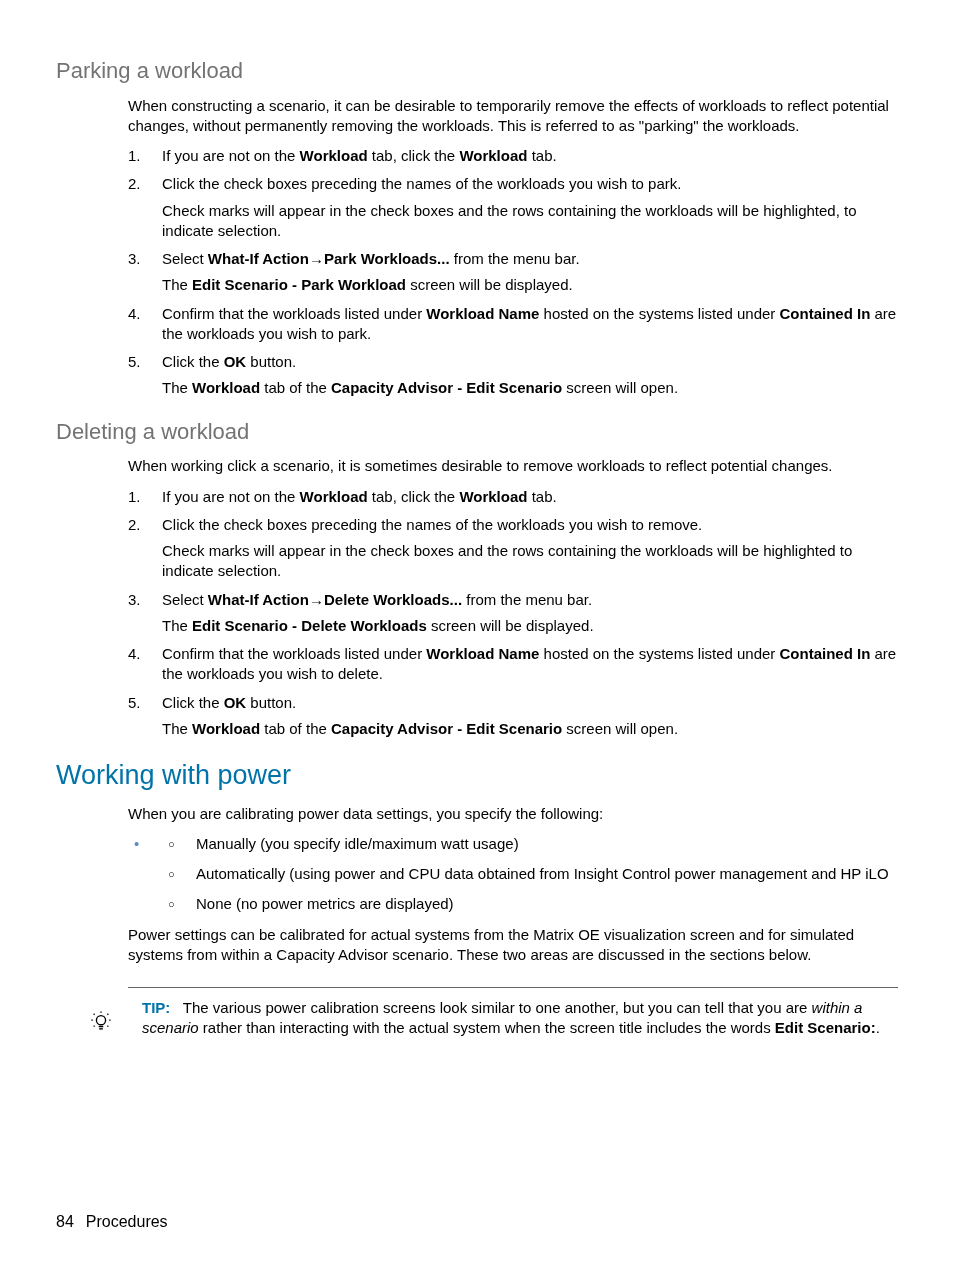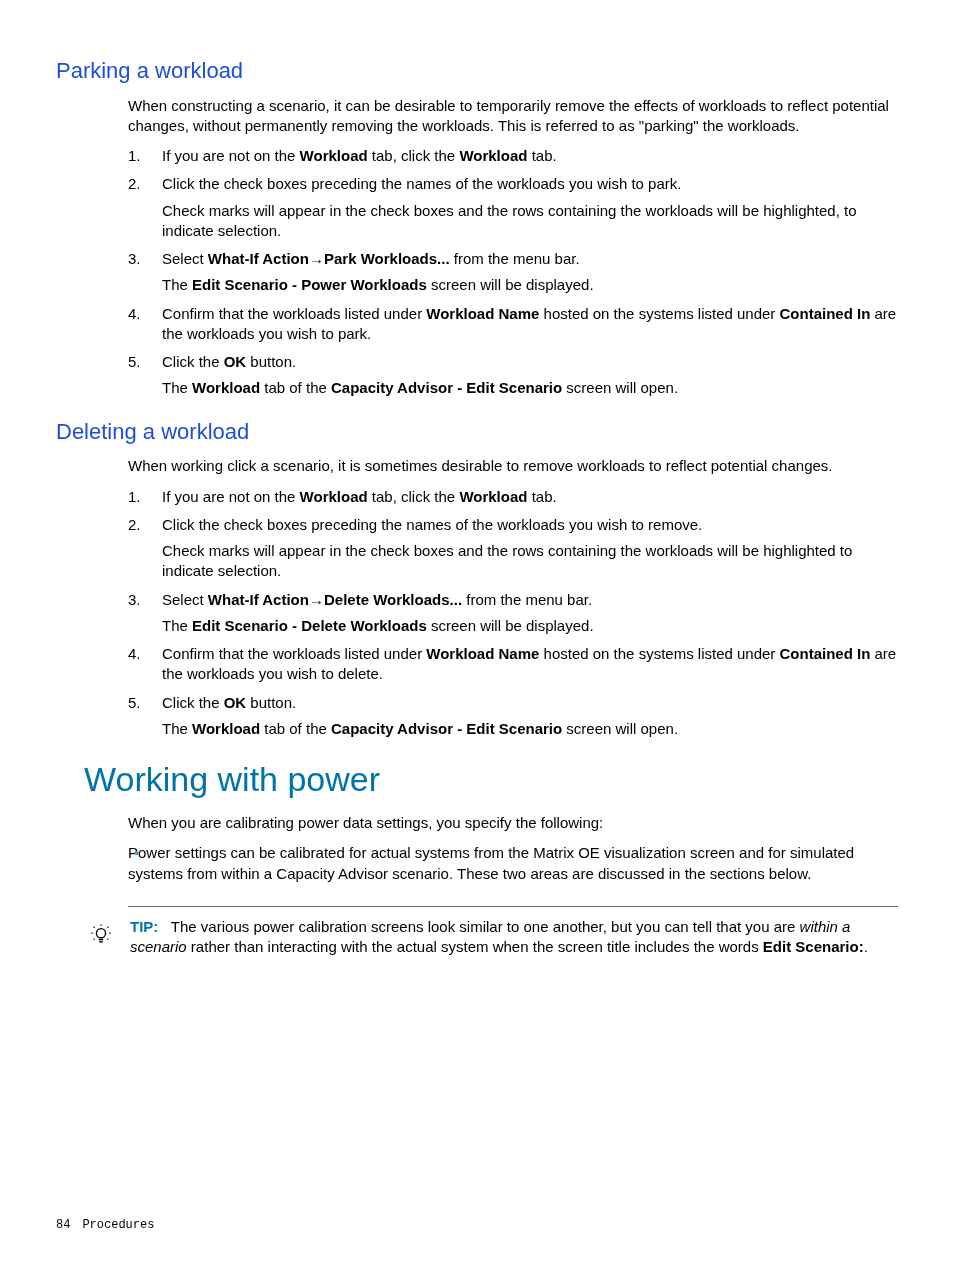--- a/index.html
+++ b/index.html
@@ -8,32 +8,31 @@
     width: 954px;
     height: 1271px;
     background: #fff;
     color: #000;
     position: relative;
     padding: 56px 56px 0 56px;
     font-size: 15px;
     line-height: 1.35;
   }
   h2 {
-    color: #1d4ed8;
+    color: #737373;
     font-weight: 400;
     font-size: 22px;
     margin-bottom: 10px;
   }
   h1 {
     color: #0073a8;
     font-weight: 400;
-    font-size: 34px;
+    font-size: 27px;
     margin-top: 18px;
     margin-bottom: 10px;
-    margin-left: 28px;
   }
   p.body {
     margin-left: 72px;
     margin-bottom: 10px;
   }
   ol.steps {
     margin-left: 72px;
     list-style: none;
   }
   ol.steps > li {
@@ -84,55 +83,54 @@
   b { font-weight: bold; }
   .sep {
     margin-left: 72px;
     border-top: 1px solid #666;
     margin-top: 22px;
     margin-bottom: 10px;
   }
   .tip-row {
     margin-left: 34px;
     display: flex;
-    align-items: center;
-    gap: 18px;
+    align-items: flex-end;
+    gap: 30px;
   }
   .tip-icon { flex-shrink: 0; margin-top: 2px; }
   .tip-text { flex: 1; }
   .tip-label {
     color: #0073a8;
     font-weight: bold;
   }
   .footer {
     position: absolute;
     bottom: 38px;
     left: 56px;
-    font-size: 12px;
-    font-family: Liberation Mono, monospace;
+    font-size: 16px;
   }
   .footer .pno { margin-right: 12px; }
   .italic { font-style: italic; }
 </style>
 </head>
 <body>
 
 <h2>Parking a workload</h2>
 <p class="body">When constructing a scenario, it can be desirable to temporarily remove the effects of workloads to reflect potential changes, without permanently removing the workloads. This is referred to as "parking" the workloads.</p>
 <ol class="steps">
   <li><span class="num">1.</span>
     <span>If you are not on the </span><b>Workload</b><span> tab, click the </span><b>Workload</b><span> tab.</span>
   </li>
   <li><span class="num">2.</span>
     <span>Click the check boxes preceding the names of the workloads you wish to park.</span>
     <p class="sub">Check marks will appear in the check boxes and the rows containing the workloads will be highlighted, to indicate selection.</p>
   </li>
   <li><span class="num">3.</span>
     <span>Select </span><b>What-If Action</b><span>→</span><b>Park Workloads...</b><span> from the menu bar.</span>
-    <p class="sub"><span>The </span><b>Edit Scenario - Power Workloads</b><span> screen will be displayed.</span></p>
+    <p class="sub"><span>The </span><b>Edit Scenario - Park Workload</b><span> screen will be displayed.</span></p>
   </li>
   <li><span class="num">4.</span>
     <span>Confirm that the workloads listed under </span><b>Workload Name</b><span> hosted on the systems listed under </span><b>Contained In</b><span> are the workloads you wish to park.</span>
   </li>
   <li><span class="num">5.</span>
     <span>Click the </span><b>OK</b><span> button.</span>
     <p class="sub"><span>The </span><b>Workload</b><span> tab of the </span><b>Capacity Advisor - Edit Scenario</b><span> screen will open.</span></p>
   </li>
 </ol>
 
@@ -156,20 +154,25 @@
   <li><span class="num">5.</span>
     <span>Click the </span><b>OK</b><span> button.</span>
     <p class="sub"><span>The </span><b>Workload</b><span> tab of the </span><b>Capacity Advisor - Edit Scenario</b><span> screen will open.</span></p>
   </li>
 </ol>
 
 <h1>Working with power</h1>
 <p class="body">When you are calibrating power data settings, you specify the following:</p>
 <ul class="bullets">
   <li>
+    <ul class="circ">
+      <li>Manually (you specify idle/maximum watt usage)</li>
+      <li>Automatically (using power and CPU data obtained from Insight Control power management and HP iLO</li>
+      <li>None (no power metrics are displayed)</li>
+    </ul>
   </li>
 </ul>
 <p class="body">Power settings can be calibrated for actual systems from the Matrix OE visualization screen and for simulated systems from within a Capacity Advisor scenario. These two areas are discussed in the sections below.</p>
 
 <div class="sep"></div>
 <div class="tip-row">
   <span class="tip-icon">
     <svg width="22" height="22" viewBox="0 0 24 24" fill="none" stroke="#000" stroke-width="1.5">
       <circle cx="12" cy="10" r="5"></circle>
       <line x1="12" y1="2" x2="12" y2="0.5"></line>

